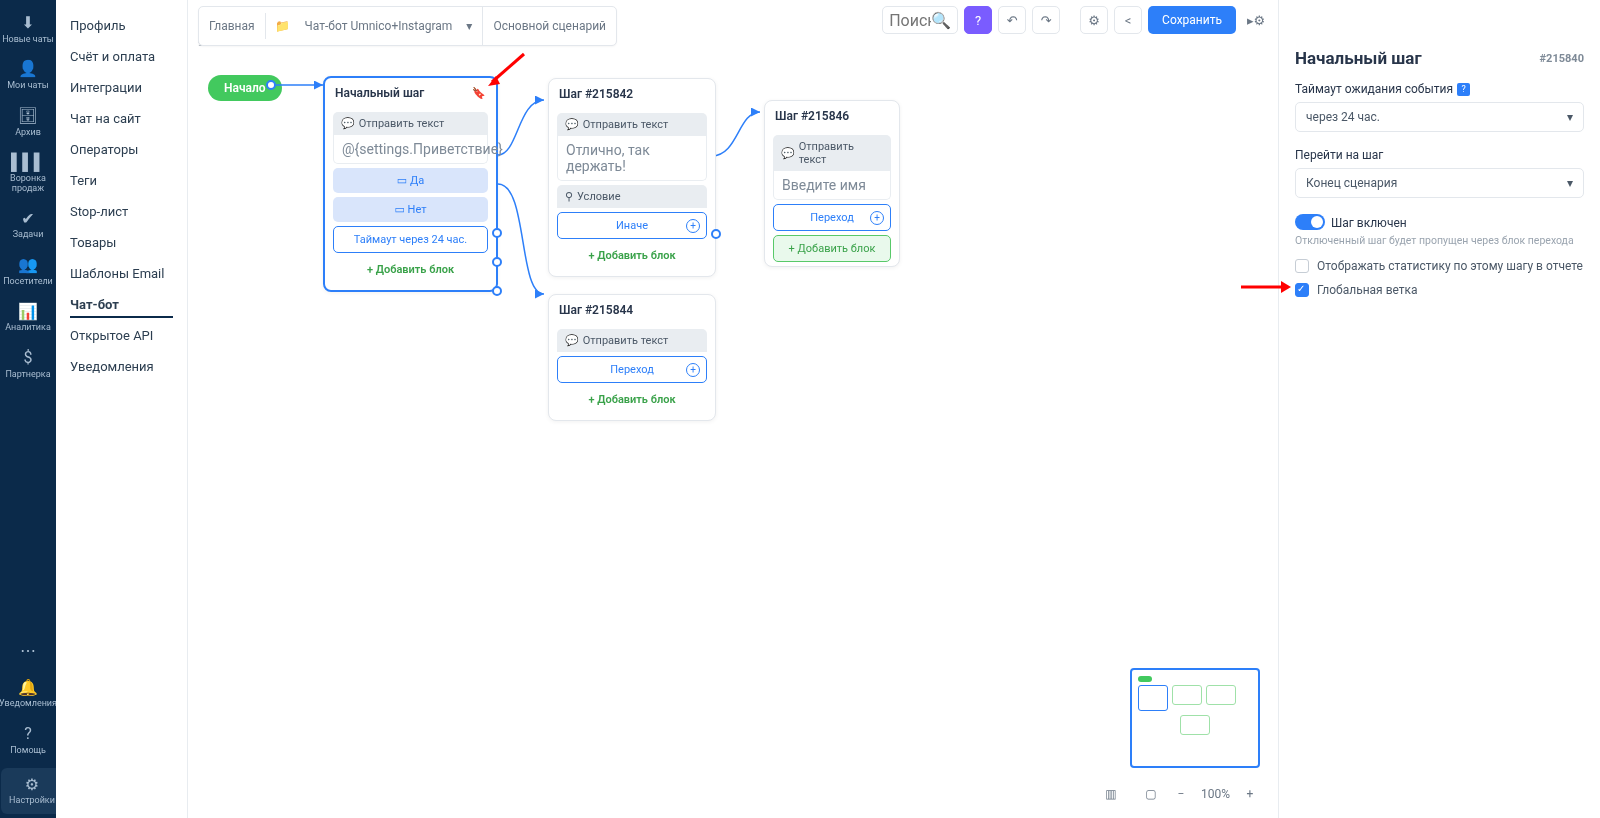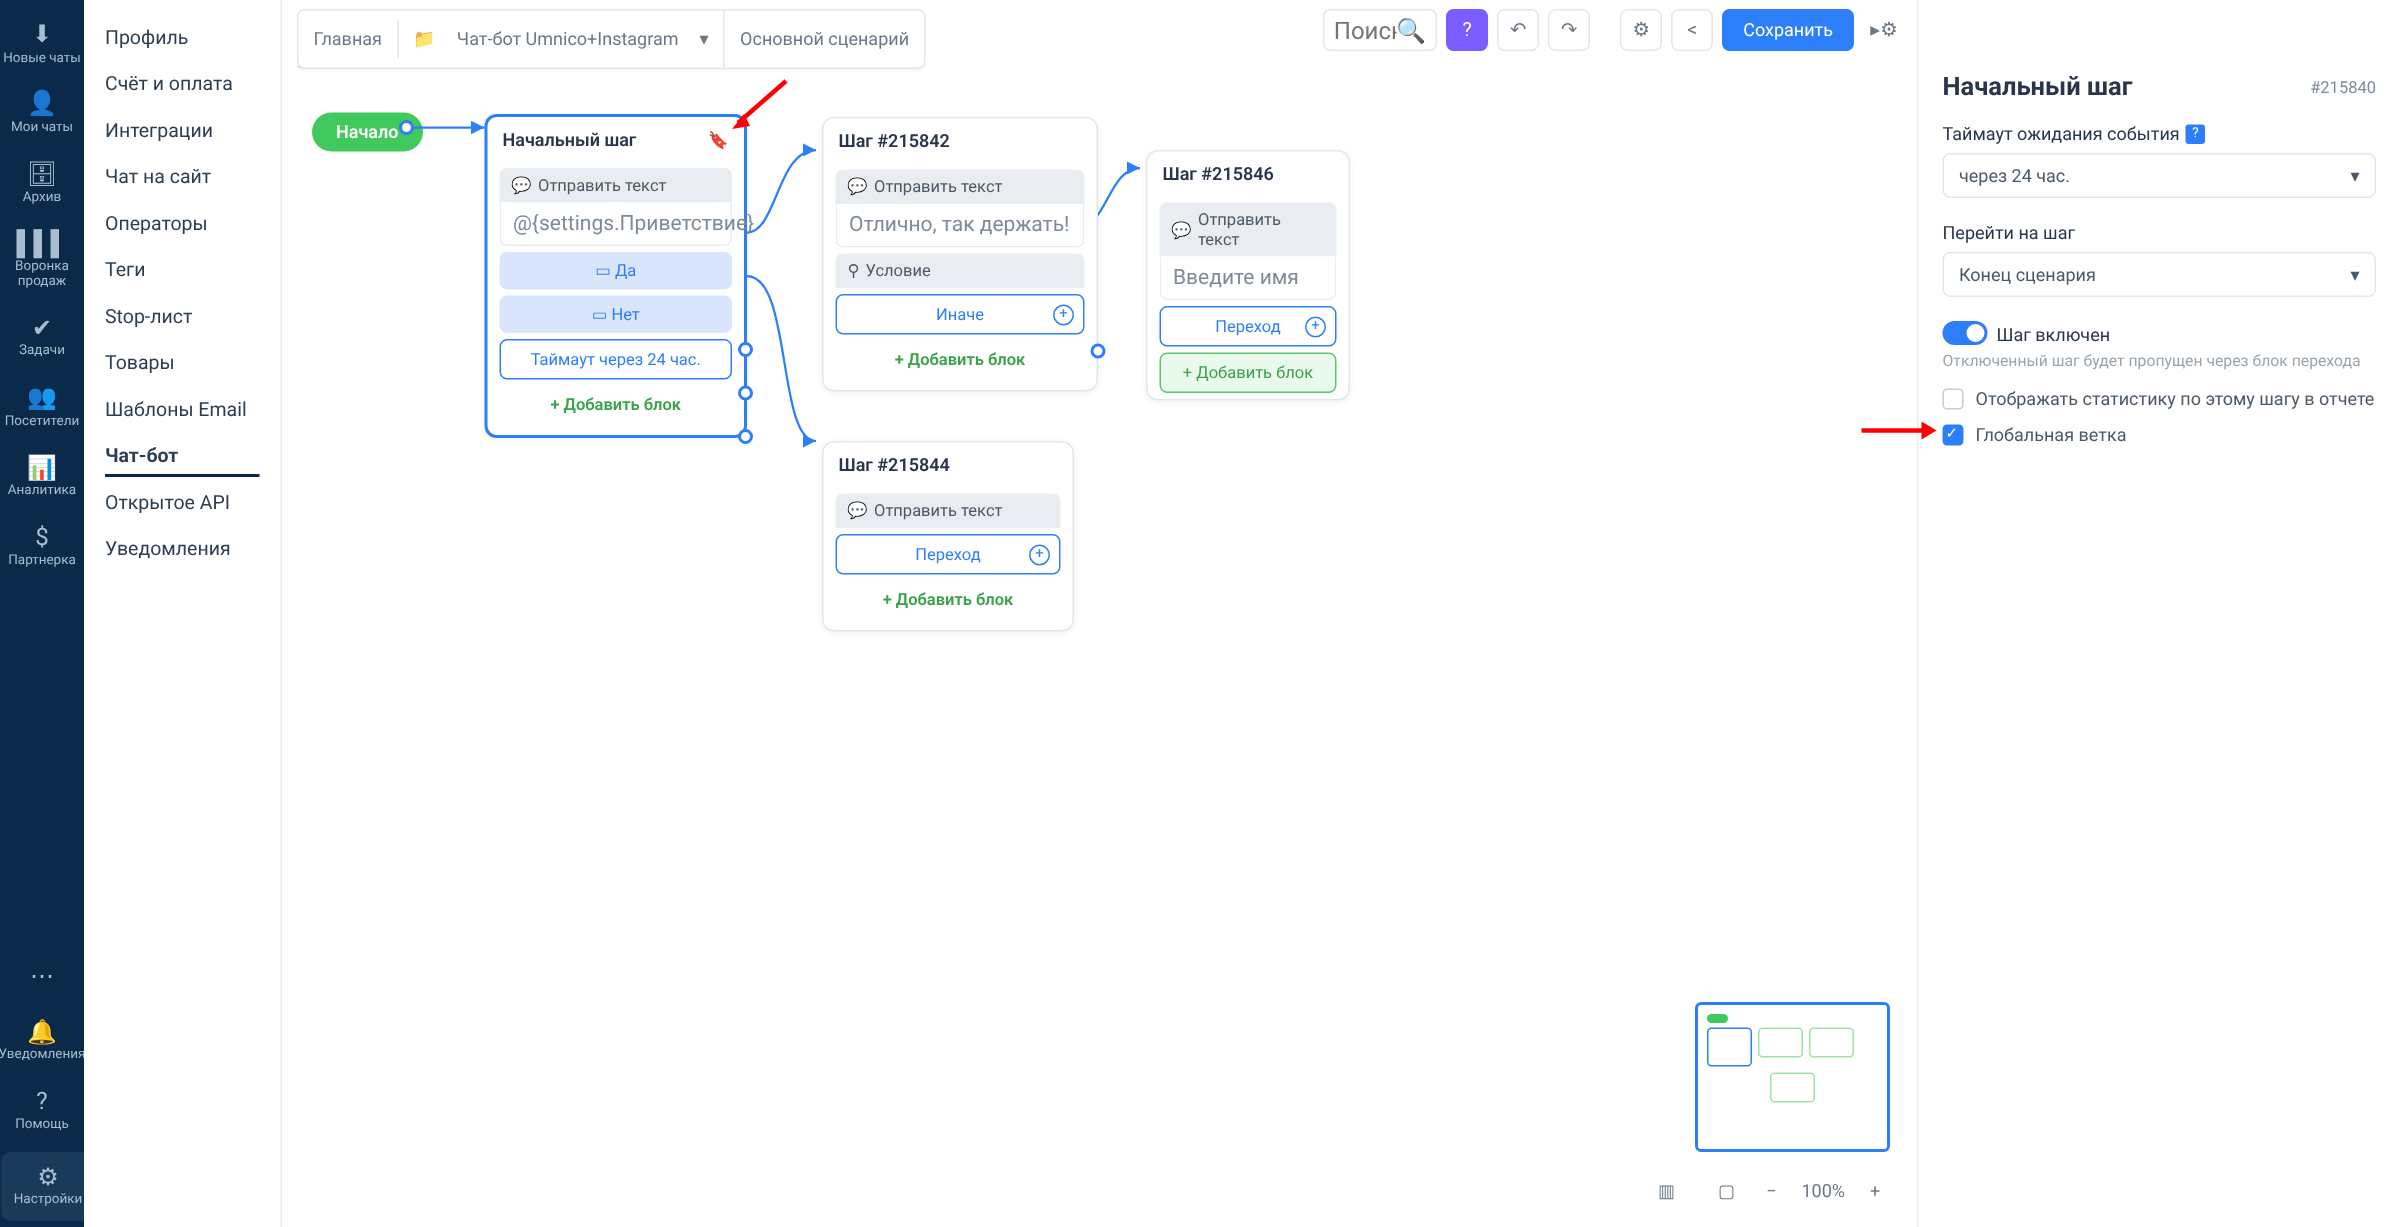--- a/index.html
+++ b/index.html
@@ -49,21 +49,21 @@
 .minimap{position:absolute;right:18px;bottom:50px;width:130px;height:100px;border:2px solid #2d7ff9;background:#fff;border-radius:4px;padding:6px}
 .mm-start{width:14px;height:6px;background:#42c95e;border-radius:3px;margin-bottom:3px}
 .mm-sel{width:30px;height:26px;border:1.5px solid #2d7ff9;border-radius:3px;display:inline-block;vertical-align:top}
 .mm-node{width:30px;height:20px;border:1px solid #9fe1a8;border-radius:3px;display:inline-block;margin-left:4px}
 .mm-row2{margin-top:4px;margin-left:38px}
 .zoombar{position:absolute;right:18px;bottom:14px;display:flex;align-items:center;gap:10px;font-size:12px;color:#6b7785}
 .zoombar .zb{width:20px;height:20px;display:flex;align-items:center;justify-content:center;cursor:pointer}
 
 .panel{width:322px;border-left:1px solid #e8ecf0;background:#fff;padding:48px 16px 16px;flex-shrink:0;font-size:12px;color:#28354a}
 .panel h2{font-size:17px;font-weight:700;display:flex;justify-content:space-between;align-items:center;margin-bottom:14px}
-.panel h2 .sid{font-size:11px;color:#7e8a97;font-weight:400}
+.panel h2 .sid{font-size:11px;color:#7e8a97;font-weight:700}
 .lab{font-size:12px;color:#28354a;margin-bottom:6px;display:flex;align-items:center;gap:4px}
 .lab .q{width:13px;height:13px;background:#2d7ff9;color:#fff;font-size:9px;display:inline-flex;align-items:center;justify-content:center;border-radius:2px}
 .sel{width:100%;border:1px solid #e3e7ec;border-radius:5px;padding:7px 10px;font-size:12px;color:#4b5867;background:#fff;display:flex;justify-content:space-between;align-items:center;margin-bottom:16px;cursor:pointer}
 .toggle{width:30px;height:16px;background:#2d7ff9;border-radius:8px;position:relative;display:inline-block;vertical-align:middle;margin-right:6px}
 .toggle::after{content:"";position:absolute;right:2px;top:2px;width:12px;height:12px;background:#fff;border-radius:50%}
 .hint{font-size:10.5px;color:#9aa4af;margin:4px 0 12px}
 .chk{display:flex;align-items:center;gap:8px;font-size:12px;color:#4b5867;margin-bottom:10px;cursor:pointer}
 .chk .box{width:14px;height:14px;border:1.5px solid #c6cdd5;border-radius:3px;flex-shrink:0}
 .chk .box.on{background:#2d7ff9;border-color:#2d7ff9;position:relative}
 .chk .box.on::after{content:"✓";color:#fff;font-size:10px;position:absolute;left:1px;top:-1px}
@@ -195,21 +195,21 @@
     </div>
     <div class="pill blue-fill">▭ <span>Да</span></div>
     <div class="port" style="right:-6px;top:150px"></div>
     <div class="pill blue-fill">▭ <span>Нет</span></div>
     <div class="port" style="right:-6px;top:179px"></div>
     <div class="pill blue-outline">Таймаут через 24 час.</div>
     <div class="port" style="right:-6px;top:208px"></div>
     <div class="addblock">+ Добавить блок</div>
   </div>
 
-  <div class="node" style="left:360px;top:78px;width:184px">
+  <div class="node" style="left:360px;top:78px;width:168px">
     <div class="node-title">
         <span>Шаг #215842</span>
       </div>
     <div class="block">
       <div class="block-head">💬<span>Отправить текст</span></div>
       <div class="block-body">Отлично, так держать!</div>
     </div>
     <div class="block">
       <div class="block-head">⚲ <span>Условие</span></div>
     </div>

